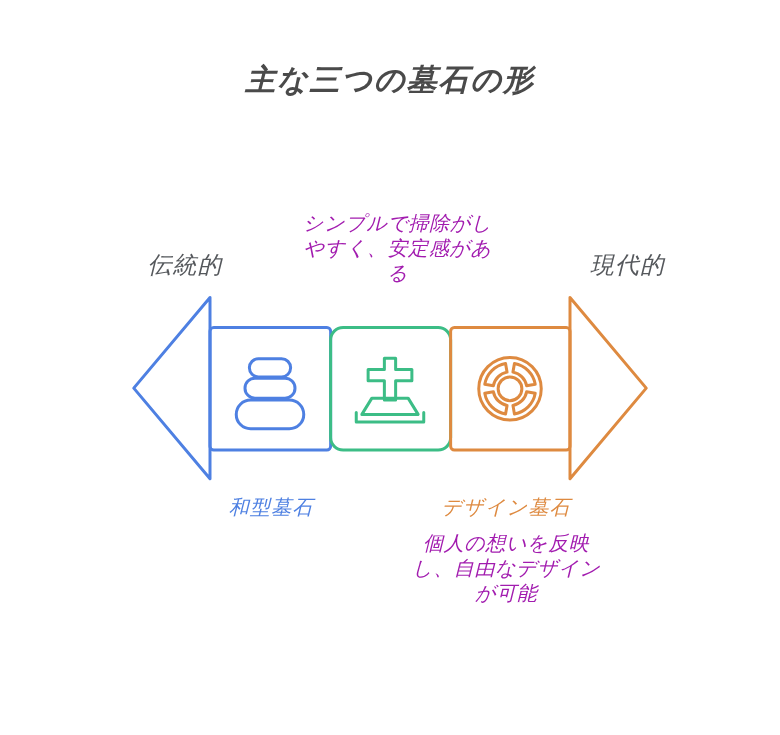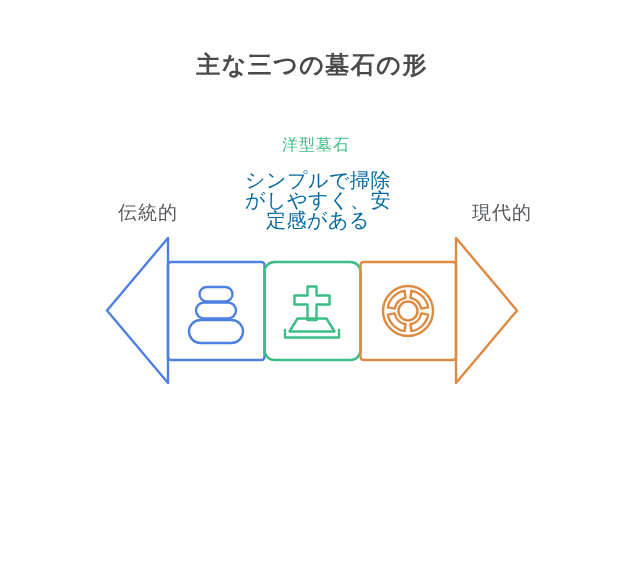--- a/index.html
+++ b/index.html
@@ -1,39 +1,39 @@
 <!DOCTYPE html>
 <html lang="ja"><head>
 <meta charset="utf-8">
 <style>
   * { margin: 0; padding: 0; box-sizing: border-box; }
   html, body { background: #ffffff; }
   body {
     font-family: "Liberation Sans", "DejaVu Sans", sans-serif;
     width: 624px; height: 588px; position: relative; overflow: hidden;
   }
-  .page { position: absolute; inset: 0; background: #ffffff; }
+  .page { position: absolute; inset: 0; background: #ffffff; font-style: italic; }
 
   .title {
     position: absolute; top: 50px; left: 0; width: 624px;
     text-align: center; font-size: 24px; font-weight: 700;
     color: #4a4a4a; letter-spacing: 1.5px; line-height: 30px;
   }
 
   .item-label {
     position: absolute; text-align: center;
     font-size: 16px; font-weight: 500; letter-spacing: 1px; line-height: 20px;
   }
   .label-top    { top: 135px; left: 232px; width: 168px; }
   .label-wagata { top: 397px; left: 152px; width: 130px; }
   .label-design { top: 397px; left: 330px; width: 150px; }
 
   .item-desc {
     position: absolute; text-align: center;
-    font-size: 20px; font-weight: 400; color: #0369a1;
+    font-size: 16px; font-weight: 400; color: #a21caf;
     letter-spacing: 0.5px; line-height: 20px;
   }
   .desc-top    { top: 170px; left: 238px; width: 160px; }
   .desc-wagata { top: 426px; left: 144px; width: 156px; }
   .desc-design { top: 426px; left: 324px; width: 162px; }
 
   .axis-label {
     position: absolute; top: 203px; font-size: 19px; font-weight: 400;
     color: #55585c; letter-spacing: 1px; line-height: 20px;
   }
@@ -49,21 +49,20 @@
     stroke-linejoin: round; stroke-linecap: round;
   }
 </style>
 </head>
 <body>
 
 <div class="page">
 
   <div class="title">主な三つの墓石の形</div>
 
-  <div class="item-label label-top" style="color: rgb(60, 189, 134);">洋型墓石</div>
   <div class="item-desc desc-top">シンプルで掃除がしやすく、安定感がある</div>
 
   <div class="axis-label axis-left">伝統的</div>
   <div class="axis-label axis-right">現代的</div>
 
   <svg class="diagram" viewBox="0 0 440 165">
 
     <g class="shape" style="stroke: rgb(78, 128, 226);">
       <polygon points="12,80.5 73,8 73,153"></polygon>
       <rect x="73" y="32" width="96.5" height="98" rx="3"></rect>
@@ -90,15 +89,18 @@
         <circle cx="0" cy="0" r="25"></circle>
         <circle cx="0" cy="0" r="9.5"></circle>
         <path d="M20.19,-3.56 A20.5,20.5 0 0 0 3.56,-20.19 L2.34,-13.3 A13.5,13.5 0 0 1 13.29,-2.34 Z"></path>
         <path transform="rotate(90)" d="M20.19,-3.56 A20.5,20.5 0 0 0 3.56,-20.19 L2.34,-13.3 A13.5,13.5 0 0 1 13.29,-2.34 Z"></path>
         <path transform="rotate(180)" d="M20.19,-3.56 A20.5,20.5 0 0 0 3.56,-20.19 L2.34,-13.3 A13.5,13.5 0 0 1 13.29,-2.34 Z"></path>
         <path transform="rotate(270)" d="M20.19,-3.56 A20.5,20.5 0 0 0 3.56,-20.19 L2.34,-13.3 A13.5,13.5 0 0 1 13.29,-2.34 Z"></path>
       </g>
     </g>
   </svg>
 
+  <div class="item-label label-wagata" style="color: rgb(78, 128, 226);">和型墓石</div>
 
+  <div class="item-label label-design" style="color: rgb(222, 138, 64);">デザイン墓石</div>
+  <div class="item-desc desc-design">個人の想いを反映し、自由なデザインが可能</div>
 
 </div>
 
 </body></html>

